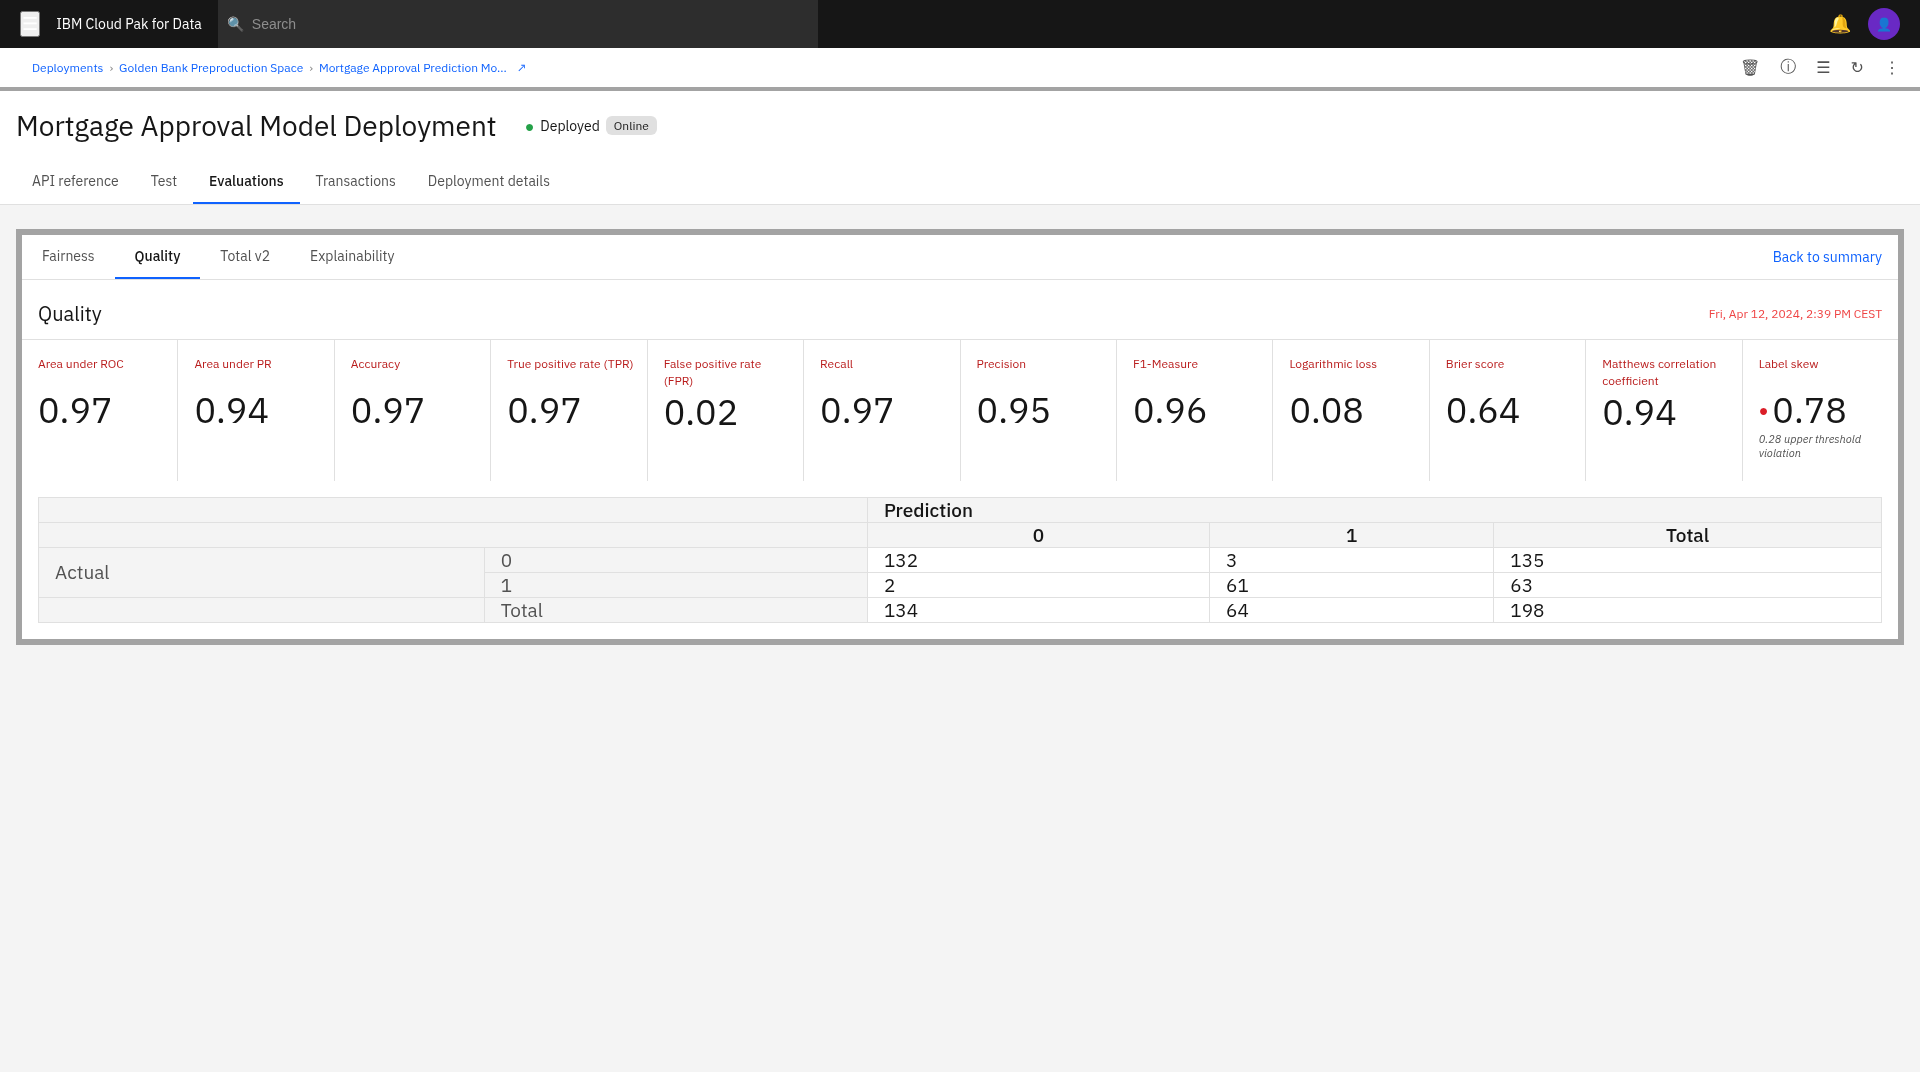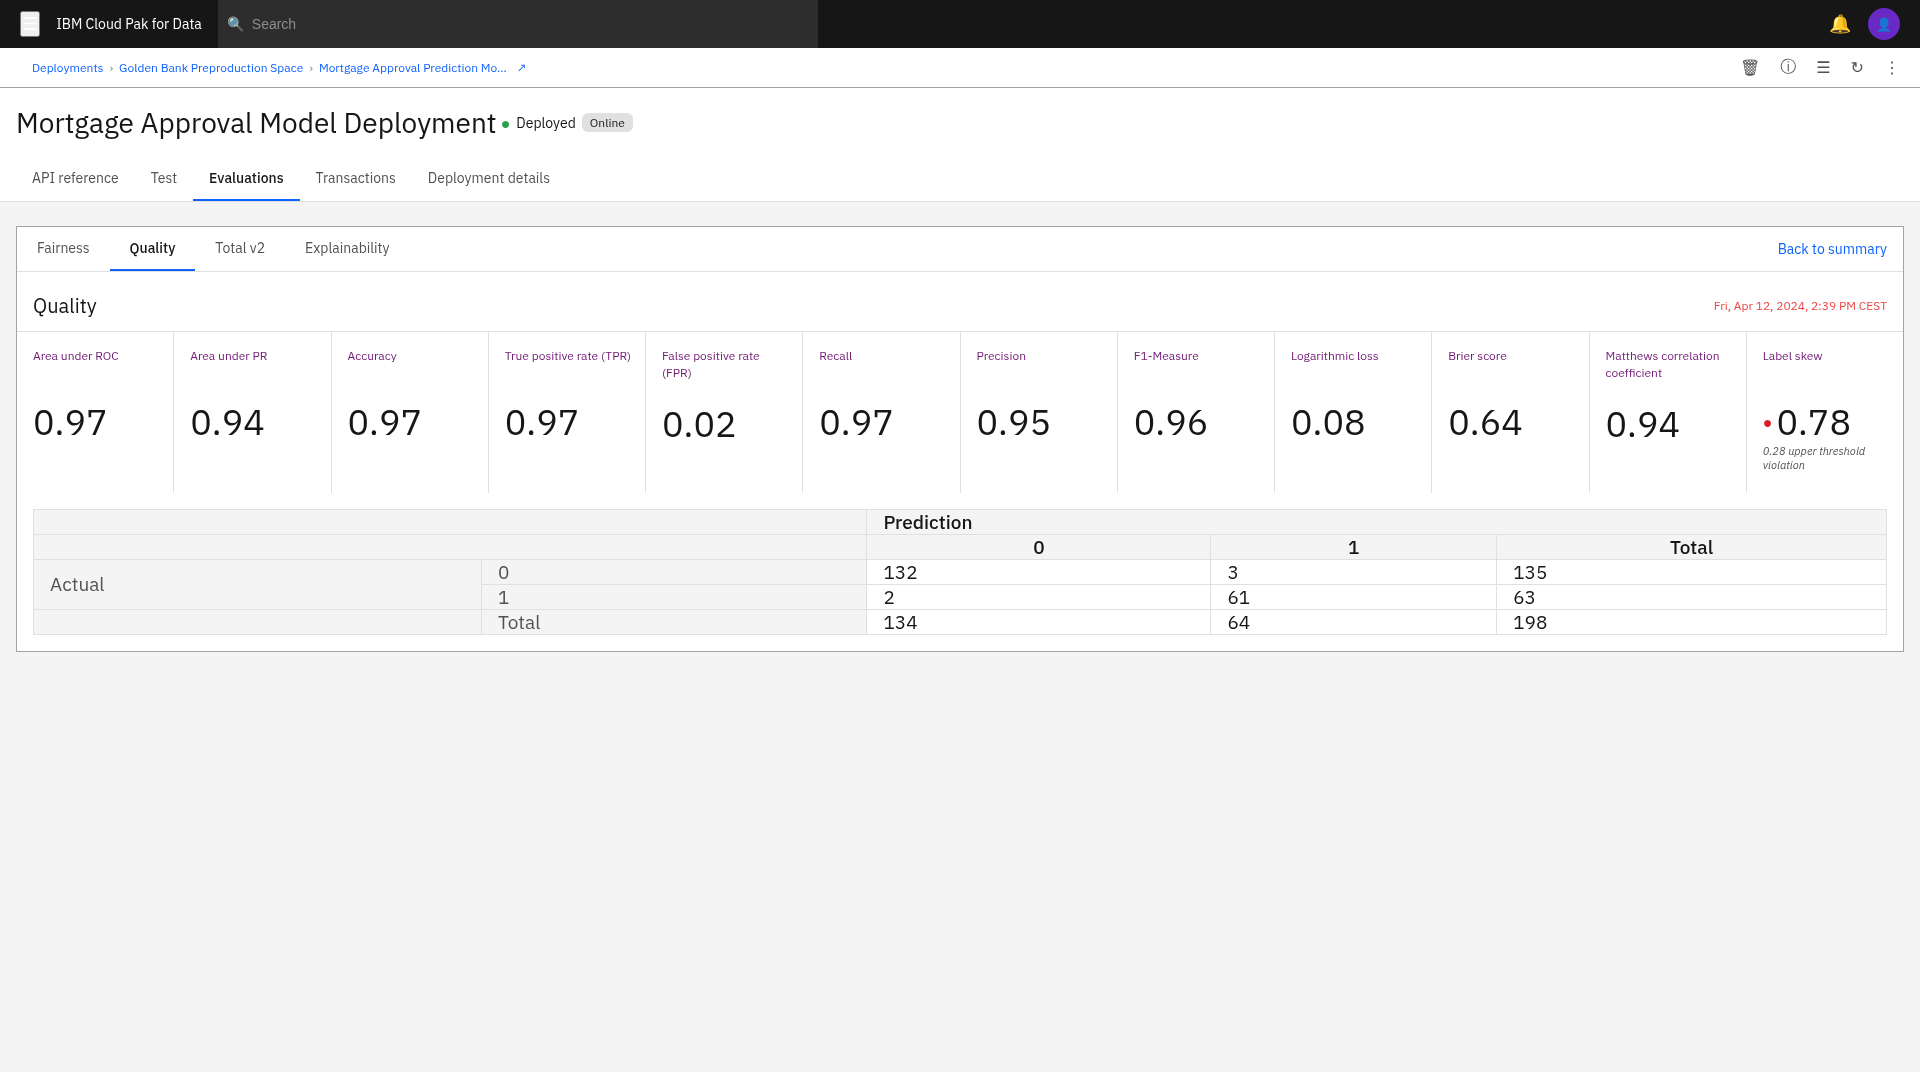--- a/index.html
+++ b/index.html
@@ -78,21 +78,21 @@
 
     
     .page-header {
       background: #fff;
       padding: 16px 16px 0 16px;
       border-bottom: 1px solid #e0e0e0;
     }
     .page-title-row {
       display: flex;
       align-items: center;
-      gap: 4px;
+      gap: 28px;
       margin-bottom: 16px;
     }
     .page-title {
       font-size: 28px;
       font-weight: 400;
       color: #161616;
     }
     .status-deployed {
       display: flex;
       align-items: center;
@@ -189,23 +189,23 @@
     }
     .metric-cell {
       flex: 1;
       min-width: 100px;
       padding: 16px 12px 20px 16px;
       border-right: 1px solid #e0e0e0;
     }
     .metric-cell:last-child { border-right: none; }
     .metric-label {
       font-size: 12px;
-      color: #701a75;
+      color: #b91c1c;
       line-height: 1.4;
-      margin-bottom: 24px;
+      margin-bottom: 4px;
       min-height: 32px;
     }
     .metric-value {
       font-size: 36px;
       font-weight: 400;
       color: #161616;
       line-height: 1;
     }
     .metric-value.violation {
       color: #161616;
@@ -250,40 +250,40 @@
       background: #f4f4f4;
       font-weight: 500;
       text-align: left;
     }
     .cm-empty-top-left {
       background: #f4f4f4;
     }
 
     .outer-card {
       background: #fff;
-      border: 1px solid #a3a3a3;
+      border: 6px solid #a3a3a3;
     }
   </style>
 </head>
 <body>
 
 <nav class="top-nav">
   <button class="top-nav-menu-icon">☰</button>
   <span class="top-nav-brand">IBM Cloud Pak for Data</span>
   <div class="search-container">
     <span class="search-icon-nav">🔍</span>
     <input class="search-input" type="text" placeholder="Search" style="">
   </div>
   <div class="top-nav-right">
     <button class="nav-icon-btn">🔔</button>
     <div class="avatar">👤</div>
   </div>
 </nav>
 
-<div style="background:#fff; border-bottom:1px solid #a3a3a3; display:flex; align-items:center; padding:0 16px;">
+<div style="background:#fff; border-bottom:4px solid #a3a3a3; display:flex; align-items:center; padding:0 16px;">
   <div class="breadcrumb-bar" style="border-bottom:none; flex:1;">
     <a class="breadcrumb-item">Deployments</a>
     <span class="breadcrumb-sep">›</span>
     <a class="breadcrumb-item">Golden Bank Preproduction Space</a>
     <span class="breadcrumb-sep">›</span>
     <a class="breadcrumb-current">Mortgage Approval Prediction Mo...</a>
     <span style="color:#0f62fe; margin-left:4px;">↗</span>
   </div>
   <div class="toolbar-icons">
     <button class="toolbar-icon-btn">🗑</button>

